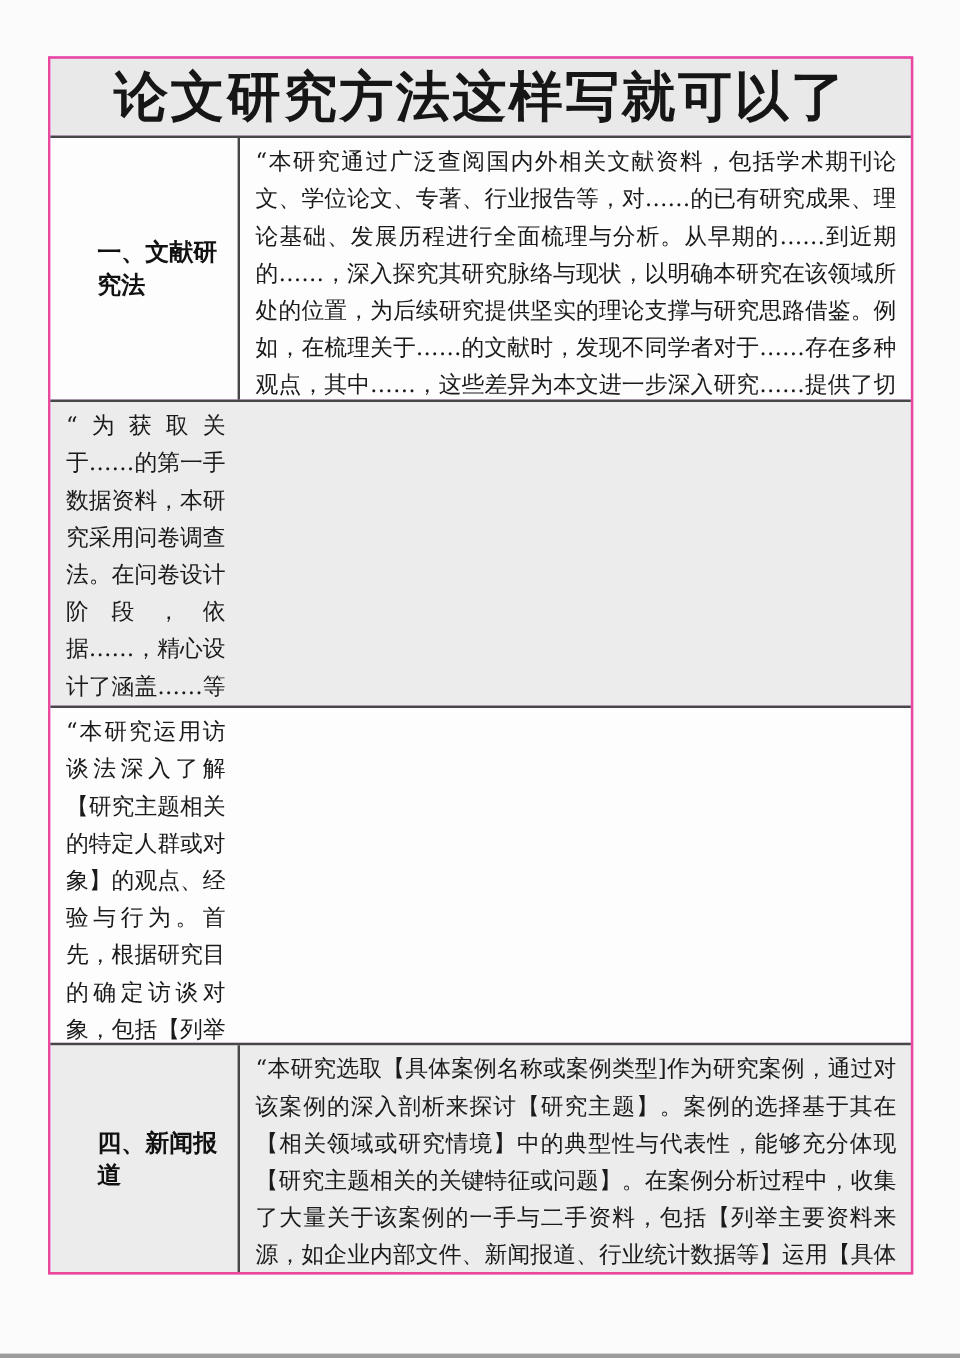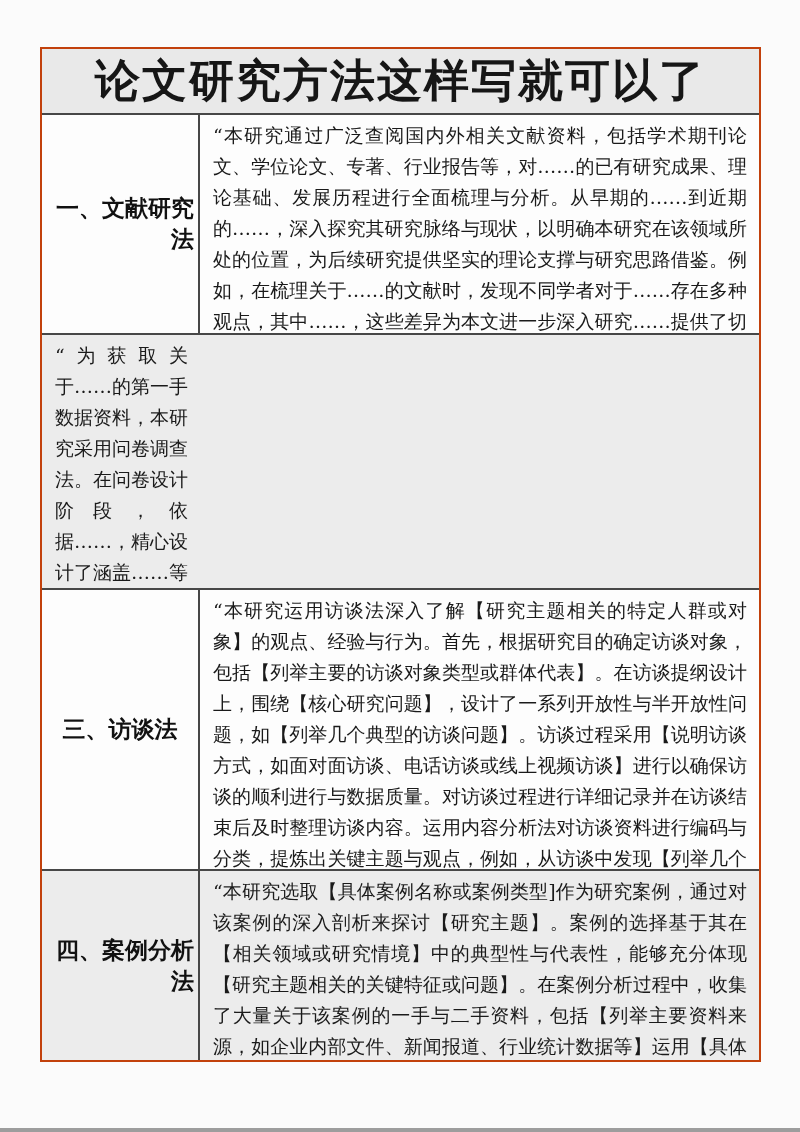--- a/index.html
+++ b/index.html
@@ -8,21 +8,21 @@
     background: #fbfbfb;
     font-family: "DejaVu Serif", "Liberation Serif", serif;
     position: relative;
     overflow: hidden;
   }
   .tbl {
     position: absolute;
     left: 40px;
     top: 47px;
     width: 721px;
-    border: 2px solid #c2410c;
+    border: 2px solid #ec4899;
     background: #d946ef;
   }
   .title-row {
     height: 64px;
     background: #e9e9e9;
     display: flex;
     align-items: center;
     justify-content: center;
     font-size: 45px;
     font-weight: bold;
@@ -41,24 +41,25 @@
   .r1 { height: 220px; }
   .r2 { height: 255px; }
   .r3 { height: 281px; }
   .r4 { height: 191px; }
   .label-cell {
     border-right: 2px solid #474747;
     display: flex;
     align-items: center;
     justify-content: center;
     font-weight: bold;
-    font-size: 23px;
+    font-size: 20px;
     color: #111111;
-    text-align: right;
+    text-align: left;
     padding: 4px;
+    margin-left: 35px;
   }
   .content-cell {
     padding: 5px 12px 0 13px;
     font-size: 19px;
     line-height: 31px;
     text-align: justify;
     color: #1a1a1a;
     overflow: hidden;
   }
   .bottom-strip {
@@ -80,24 +81,23 @@
   <div class="row r1">
     <div class="label-cell">一、文献研究法</div>
     <div class="content-cell">“本研究通过广泛查阅国内外相关文献资料，包括学术期刊论文、学位论文、专著、行业报告等，对……的已有研究成果、理论基础、发展历程进行全面梳理与分析。从早期的……到近期的……，深入探究其研究脉络与现状，以明确本研究在该领域所处的位置，为后续研究提供坚实的理论支撑与研究思路借鉴。例如，在梳理关于……的文献时，发现不同学者对于……存在多种观点，其中……，这些差异为本文进一步深入研究……提供了切入点与思考方向。”</div>
   </div>
 
   <div class="row alt r2">
     <div class="content-cell">“为获取关于……的第一手数据资料，本研究采用问卷调查法。在问卷设计阶段，依据……，精心设计了涵盖……等多方面内容的问卷题目。问卷的题型包括单选题、多选题、量表题等，以确保能够全面、准确地收集到研究所需信息。例如，针对……设置了……，用于测量被调查者在该方面的程度或态度。随后，通过……选取了……来自……的样本进行调查。共发放问卷……份，回收有效问卷……份，有效回收率为……%。运用统计软件（如 SPSS）对问卷数据进行描述性统计分析、相关性分析、因子分析等，以揭示……在……的现状、特征以及各因素之间的关系。”</div>
   </div>
 
   <div class="row r3">
-    <div class="label-cell">三、访谈法</div>
     <div class="content-cell">“本研究运用访谈法深入了解【研究主题相关的特定人群或对象】的观点、经验与行为。首先，根据研究目的确定访谈对象，包括【列举主要的访谈对象类型或群体代表】。在访谈提纲设计上，围绕【核心研究问题】，设计了一系列开放性与半开放性问题，如【列举几个典型的访谈问题】。访谈过程采用【说明访谈方式，如面对面访谈、电话访谈或线上视频访谈】进行以确保访谈的顺利进行与数据质量。对访谈过程进行详细记录并在访谈结束后及时整理访谈内容。运用内容分析法对访谈资料进行编码与分类，提炼出关键主题与观点，例如，从访谈中发现【列举几个重要的访谈结果或发现】，这些结果为深入理解【研究主题】提供了丰富的实证素材与深度洞察。”</div>
   </div>
 
   <div class="row alt r4">
-    <div class="label-cell">四、案例分析法</div>
+    <div class="label-cell">四、新闻报道</div>
     <div class="content-cell">“本研究选取【具体案例名称或案例类型]作为研究案例，通过对该案例的深入剖析来探讨【研究主题】。案例的选择基于其在【相关领域或研究情境】中的典型性与代表性，能够充分体现【研究主题相关的关键特征或问题】。在案例分析过程中，收集了大量关于该案例的一手与二手资料，包括【列举主要资料来源，如企业内部文件、新闻报道、行业统计数据等】运用【具体分析框架或理论工具】如 SWOT 分析、PEST 分析等对案例进行全面分析，从【案</div>
   </div>
 
 </div>
 
 <div class="bottom-strip"></div>
 
 </body></html>

